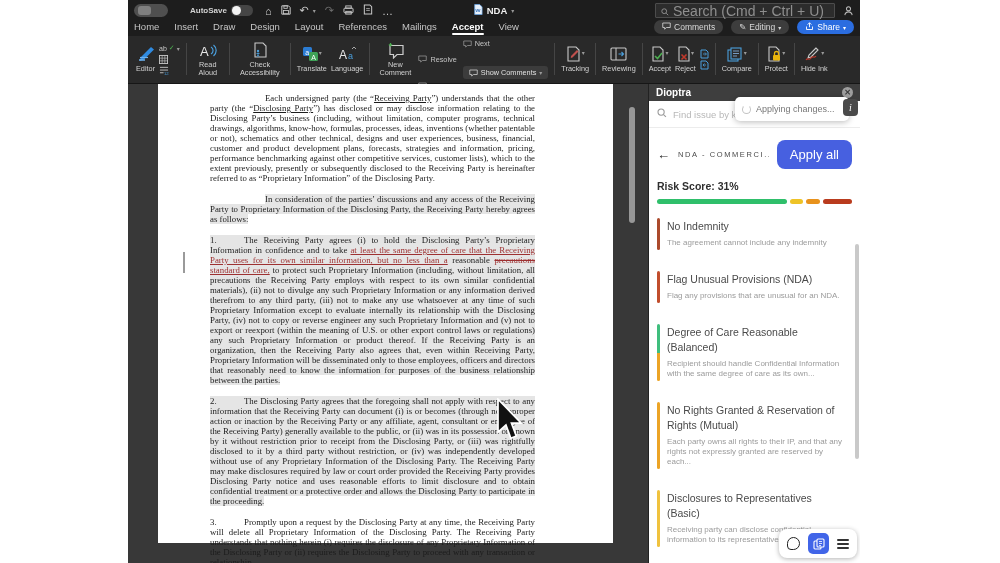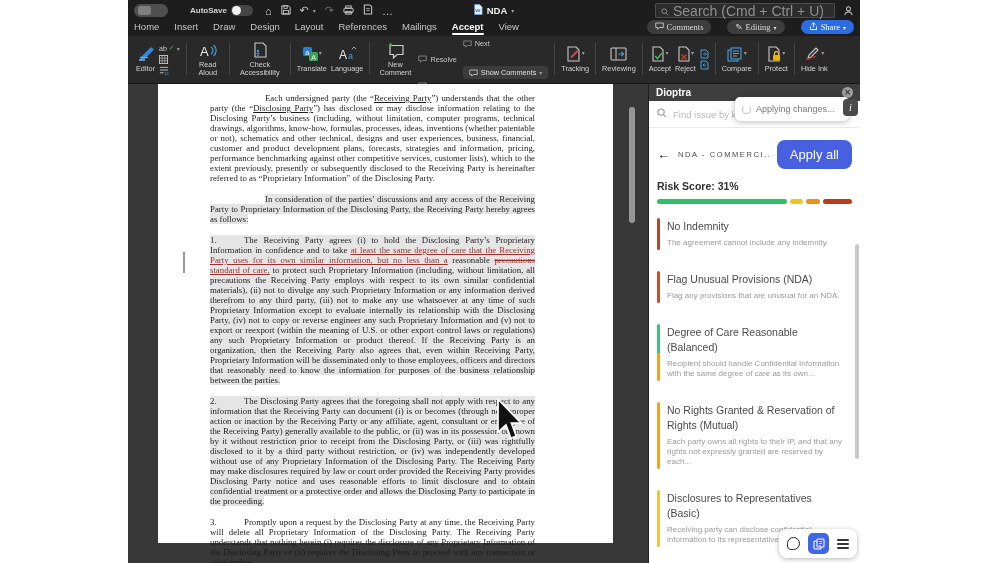--- a/index.html
+++ b/index.html
@@ -20,21 +20,21 @@
   .qat .chev { font-size:6px; color:#9a9a9a; margin-left:-5px; }
   .doc-title { position:absolute; left:50%; top:0; transform:translateX(-50%); height:21px; display:flex; align-items:center; gap:4px; color:#f0f0f0; font-size:9.5px; font-weight:bold; }
   .doc-title .chev { font-size:6px; color:#9a9a9a; font-weight:normal; }
   .tb-right { margin-left:auto; display:flex; align-items:center; gap:8px; }
   .searchbox { width:180px; height:15px; background:#2c2c2c; border:1px solid #4c4c4c; border-radius:1px; display:flex; align-items:center; gap:4px; padding:0 5px; color:#8f8f8f; font-size:14px; }
   .row2 { height:15px; display:flex; align-items:flex-end; padding:0 6px 0 6px; }
   .tabs { display:flex; gap:15px; align-items:flex-end; }
   .tab { font-size:9.5px; color:#c6c6c6; padding-bottom:4px; position:relative; cursor:default;text-align:center; }
   .tab.active { color:#fff; font-weight:bold; }
   .tab.active::after { content:""; position:absolute; left:0; right:0; bottom:1px; height:2px; background:#fff; border-radius:2px; }
-  .pills { margin-left:auto; display:flex; gap:16px; align-items:center; padding-bottom:2px;font-family:Liberation Serif, serif; }
+  .pills { margin-left:auto; display:flex; gap:8px; align-items:center; padding-bottom:2px; }
   .pill { height:14px; border-radius:7px; background:#3d3d3d; color:#d8d8d8; font-size:8.5px; display:flex; align-items:center; gap:3px; padding:0 8px; }
   .pill.share { background:#2b6de0; color:#fff; }
   .pill .chev { font-size:6px; }
 
   
   .ribbon { height:48px; background:#292929; display:flex; align-items:stretch; padding:2px 2px 3px 2px; border-bottom:1px solid #161616; }
   .vdiv { width:1px; background:#454545; margin:5px 0; flex:0 0 1px; }
   .rgroup { display:flex; align-items:center; gap:4px; padding:0 6px; }
   .rbtn { display:flex; flex-direction:column; align-items:center; justify-content:center; gap:2px; color:#d2d2d2; font-size:7.3px; line-height:7.6px; text-align:center; cursor:default; }
   .rbtn .icon { height:17px; display:flex; align-items:center; justify-content:center; position:relative; }

